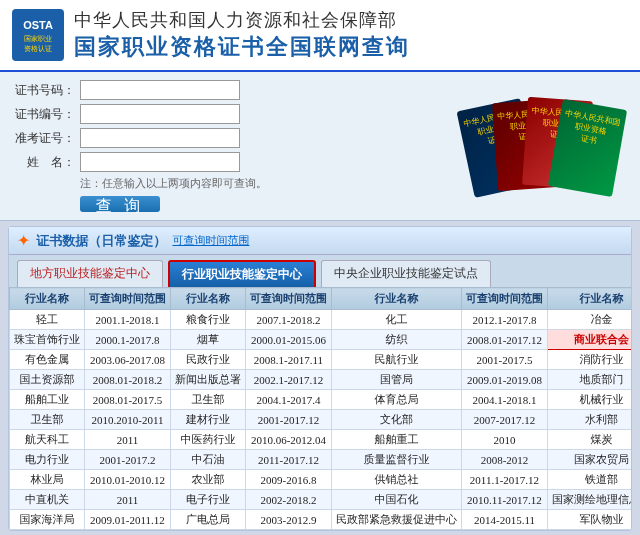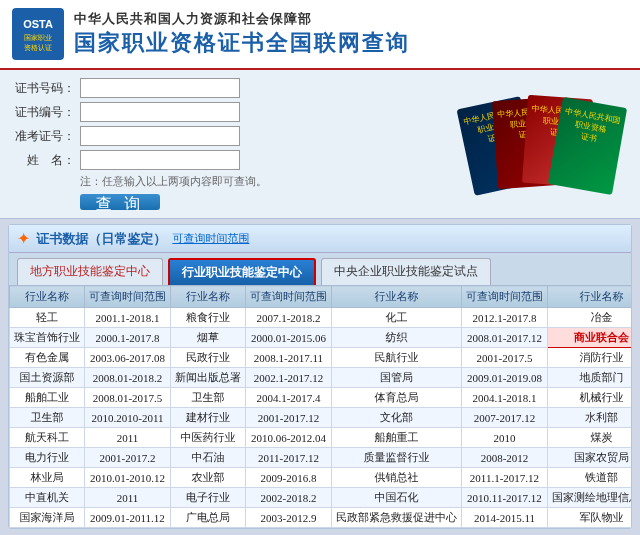--- a/index.html
+++ b/index.html
@@ -11,32 +11,32 @@
       background: #d0d8e8;
       overflow: hidden;
     }
 
     
     .header {
       background: #fff;
       padding: 8px 12px;
       display: flex;
       align-items: center;
-      border-bottom: 2px solid #b91c1c;
+      border-bottom: 2px solid #1d4ed8;
     }
     .osta-logo {
       width: 52px;
       height: 52px;
       margin-right: 10px;
       flex-shrink: 0;
     }
     .header-text h2 {
-      font-size: 13px;
+      font-size: 18px;
       color: #333;
-      font-weight: bold;
+      font-weight: normal;
       letter-spacing: 1px;
     }
     .header-text h1 {
       font-size: 22px;
       color: #1a5fa8;
       font-weight: bold;
       letter-spacing: 2px;
     }
 
     
@@ -168,21 +168,21 @@
       width: 100%;
       border-collapse: collapse;
       font-size: 11px;
     }
     .data-table th {
       background: linear-gradient(to bottom, #c8daea, #b0ccdf);
       padding: 3px 4px;
       border: 1px solid #aabbd0;
       text-align: center;
       color: #1a4070;
-      font-weight: normal;
+      font-weight: bold;
       white-space: nowrap;
     }
     .data-table td {
       padding: 2px 4px;
       border: 1px solid #ccd8e8;
       text-align: center;
       white-space: nowrap;
       color: #222;
     }
     .data-table tr:nth-child(even) td {

